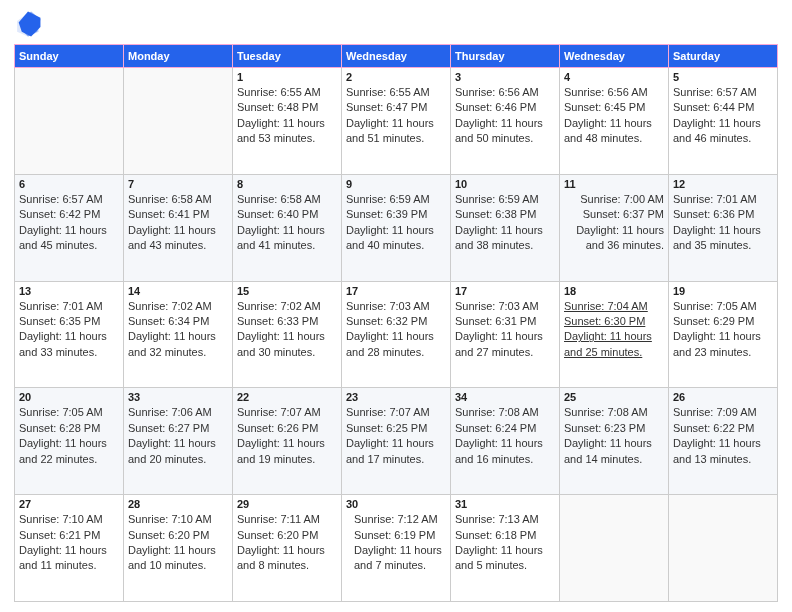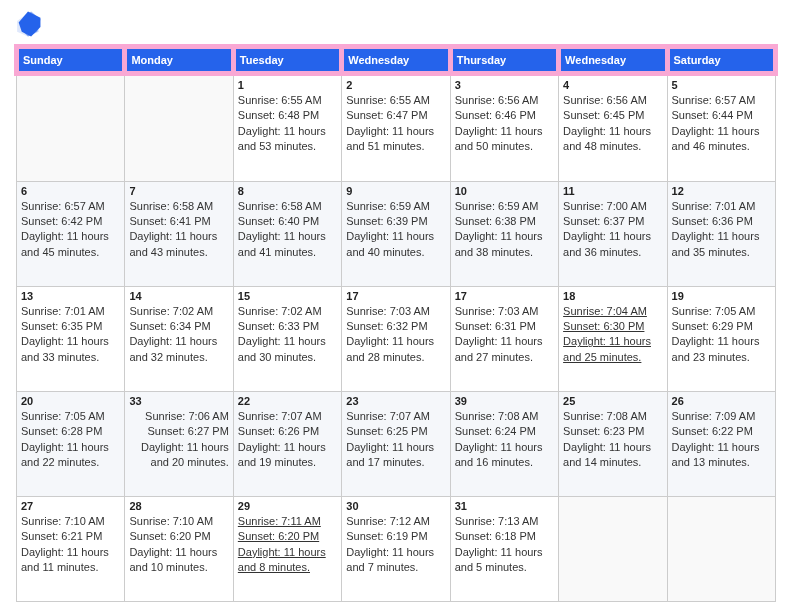--- a/index.html
+++ b/index.html
@@ -57,21 +57,21 @@
       width: 100%;
       table-layout: fixed;
     }
     .calendar th {
       background: #2563eb;
       color: #fff;
       font-size: 11px;
       font-weight: bold;
       padding: 5px 4px;
       text-align: left;
-      border: 5px solid #f9a8d4;
+      border: 1px solid #f9a8d4;
     }
     .calendar td {
       border: 1px solid #ccc;
       vertical-align: top;
       padding: 3px 4px;
       font-size: 9.5px;
       color: #222;
       height: 82px;
     }
     .calendar tr:nth-child(even) td {
@@ -200,21 +200,21 @@
           </td>
           <td>
             <span class="day-num">10</span>
             <div class="day-info" style="white-space: pre-line;">Sunrise: 6:59 AM
 Sunset: 6:38 PM
 Daylight: 11 hours
 and 38 minutes.</div>
           </td>
           <td>
             <span class="day-num">11</span>
-            <div class="day-info" style="white-space: pre-line;">Sunrise: 7:00 AM
+            <div class="day-info" style="white-space: pre-line; text-align: right;">Sunrise: 7:00 AM
 Sunset: 6:37 PM
 Daylight: 11 hours
 and 36 minutes.</div>
           </td>
           <td>
             <span class="day-num">12</span>
             <div class="day-info" style="white-space: pre-line;">Sunrise: 7:01 AM
 Sunset: 6:36 PM
 Daylight: 11 hours
 and 35 minutes.</div>
@@ -274,41 +274,41 @@
         <tr>
           <td>
             <span class="day-num">20</span>
             <div class="day-info" style="white-space: pre-line;">Sunrise: 7:05 AM
 Sunset: 6:28 PM
 Daylight: 11 hours
 and 22 minutes.</div>
           </td>
           <td>
             <span class="day-num">33</span>
-            <div class="day-info" style="white-space: pre-line; text-align: right;">Sunrise: 7:06 AM
+            <div class="day-info" style="white-space: pre-line;">Sunrise: 7:06 AM
 Sunset: 6:27 PM
 Daylight: 11 hours
 and 20 minutes.</div>
           </td>
           <td>
             <span class="day-num">22</span>
             <div class="day-info" style="white-space: pre-line;">Sunrise: 7:07 AM
 Sunset: 6:26 PM
 Daylight: 11 hours
 and 19 minutes.</div>
           </td>
           <td>
             <span class="day-num">23</span>
             <div class="day-info" style="white-space: pre-line;">Sunrise: 7:07 AM
 Sunset: 6:25 PM
 Daylight: 11 hours
 and 17 minutes.</div>
           </td>
           <td>
-            <span class="day-num">39</span>
+            <span class="day-num">34</span>
             <div class="day-info" style="white-space: pre-line;">Sunrise: 7:08 AM
 Sunset: 6:24 PM
 Daylight: 11 hours
 and 16 minutes.</div>
           </td>
           <td>
             <span class="day-num">25</span>
             <div class="day-info" style="white-space: pre-line;">Sunrise: 7:08 AM
 Sunset: 6:23 PM
 Daylight: 11 hours
@@ -332,28 +332,28 @@
           </td>
           <td>
             <span class="day-num">28</span>
             <div class="day-info" style="white-space: pre-line;">Sunrise: 7:10 AM
 Sunset: 6:20 PM
 Daylight: 11 hours
 and 10 minutes.</div>
           </td>
           <td>
             <span class="day-num">29</span>
-            <div class="day-info" style="white-space: pre-line; text-decoration: underline;">Sunrise: 7:11 AM
+            <div class="day-info" style="white-space: pre-line;">Sunrise: 7:11 AM
 Sunset: 6:20 PM
 Daylight: 11 hours
 and 8 minutes.</div>
           </td>
           <td>
             <span class="day-num">30</span>
-            <div class="day-info" style="white-space: pre-line;">Sunrise: 7:12 AM
+            <div class="day-info" style="white-space: pre-line; margin-left: 8px;">Sunrise: 7:12 AM
 Sunset: 6:19 PM
 Daylight: 11 hours
 and 7 minutes.</div>
           </td>
           <td>
             <span class="day-num">31</span>
             <div class="day-info" style="white-space: pre-line;">Sunrise: 7:13 AM
 Sunset: 6:18 PM
 Daylight: 11 hours
 and 5 minutes.</div>

